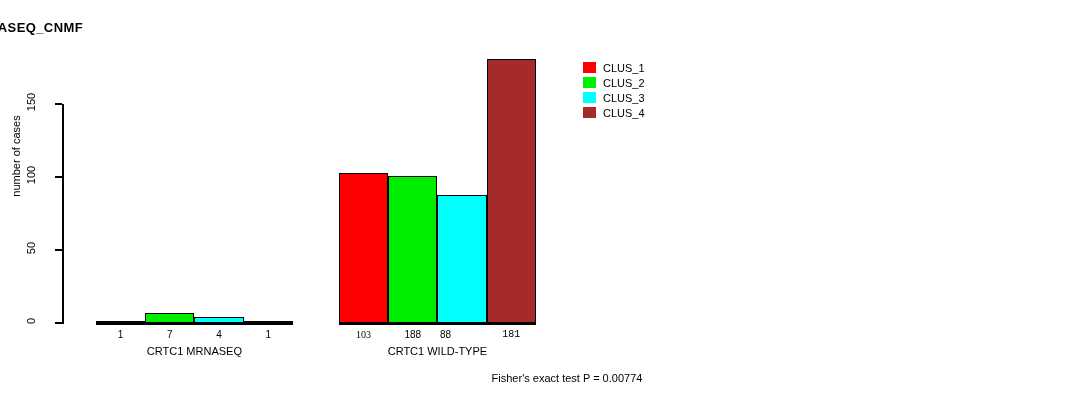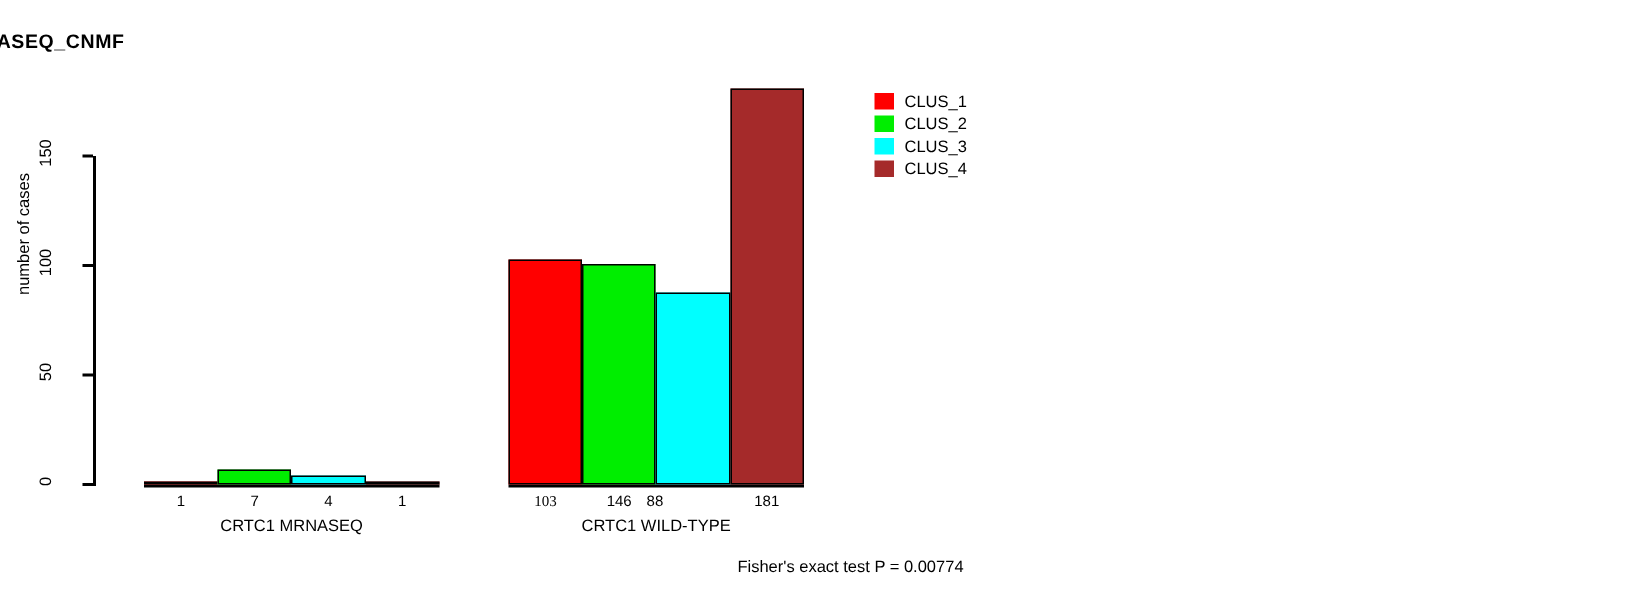--- a/index.html
+++ b/index.html
@@ -165,25 +165,25 @@
         <div class="bar-value" style="left: 194.4px; width: 49.2px; top: 329px;">4</div>
         <div class="bar" style="left: 243.6px; width: 49.2px; height: 2px; top: 321px; background: rgb(165, 42, 42);"></div>
         <div class="bar-value" style="left: 243.6px; width: 49.2px; top: 329px;">1</div>
         <div class="group-label" style="left: 96px; width: 196.8px; top: 345px;">CRTC1 MRNASEQ</div>
       </div>
       <div class="bar-group">
         <div class="group-baseline" style="left: 339px; top: 323px; width: 196.8px;"></div>
         <div class="bar" style="left: 339px; width: 49.2px; height: 150.38px; top: 172.62px; background: rgb(255, 0, 0);"></div>
         <div class="bar-value" style="left: 339px; width: 49.2px; top: 329px; font-family: Liberation Serif, serif;">103</div>
         <div class="bar" style="left: 388.2px; width: 49.2px; height: 147.46px; top: 175.54px; background: rgb(0, 238, 0);"></div>
-        <div class="bar-value" style="left: 388.2px; width: 49.2px; top: 329px;">146</div>
+        <div class="bar-value" style="left: 388.2px; width: 49.2px; top: 329px;">188</div>
         <div class="bar" style="left: 437.4px; width: 49.2px; height: 128.48px; top: 194.52px; background: rgb(0, 255, 255);"></div>
-        <div class="bar-value" style="left: 412px; width: 49.2px; top: 329px;">88</div>
+        <div class="bar-value" style="left: 421px; width: 49.2px; top: 329px;">88</div>
         <div class="bar" style="left: 486.6px; width: 49.2px; height: 264.26px; top: 58.74px; background: rgb(165, 42, 42);"></div>
-        <div class="bar-value" style="left: 486.6px; width: 49.2px; top: 329px;">181</div>
+        <div class="bar-value" style="left: 486.6px; width: 49.2px; top: 329px; font-family: Liberation Mono, monospace;">181</div>
         <div class="group-label" style="left: 339px; width: 196.8px; top: 345px;">CRTC1 WILD-TYPE</div>
       </div>
     </div>
 
   <div id="legend">
       <div class="legend-row">
         <span class="legend-swatch" style="background: rgb(255, 0, 0);"></span>
         <span class="legend-text">CLUS_1</span>
       </div>
       <div class="legend-row">

